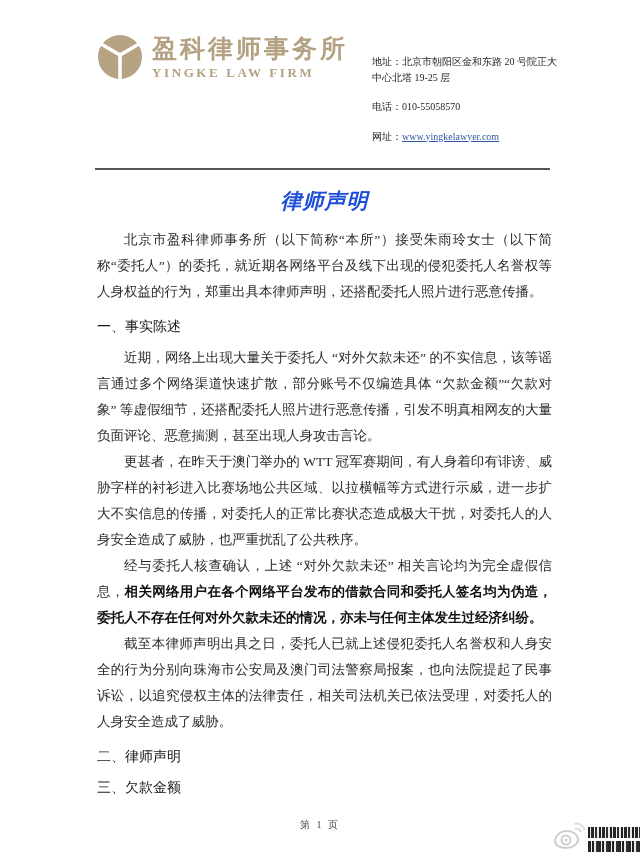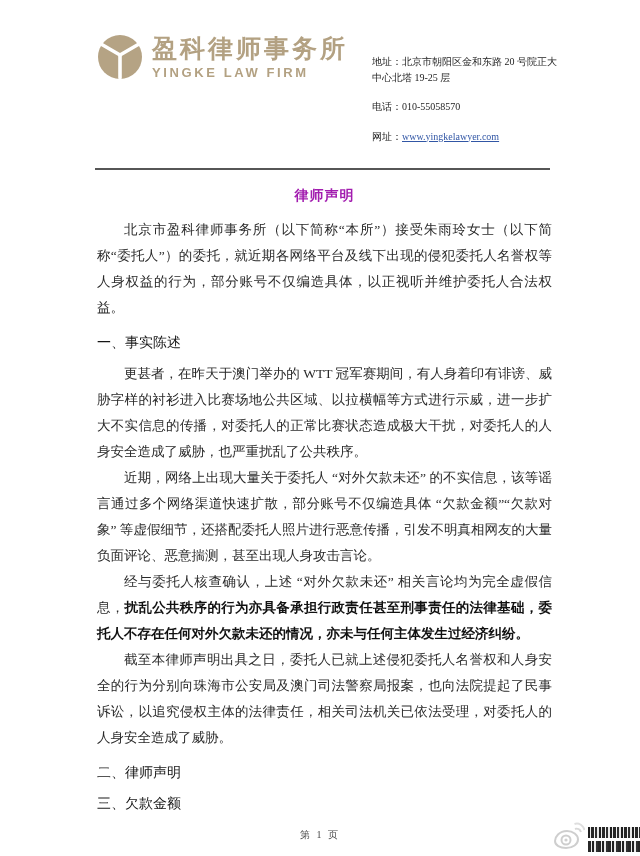--- a/index.html
+++ b/index.html
@@ -19,59 +19,59 @@
     padding:34px 62px 0 97px;
   }
   .logo-block{display:flex;align-items:center;gap:9px;}
   .logo-mark{width:46px;height:46px;flex:0 0 auto;}
   .logo-text{display:flex;flex-direction:column;line-height:1;}
   .logo-cn{
     font-family:"Liberation Sans","DejaVu Sans",sans-serif;
     font-weight:700;font-size:25px;letter-spacing:3px;color:#b3a182;
   }
   .logo-en{
-    font-family:Liberation Sans, sans-serif;
+    font-family:Liberation Serif, serif;
     font-weight:700;font-size:13px;letter-spacing:2.6px;color:#b3a182;margin-top:5px;
   }
   .contact{
     width:220px;font-size:10px;line-height:15.5px;color:#1e1e1e;
     padding-top:6px;
   }
   .contact-row{margin:14px;}
   .link{color:#3156a5;}
   .header-rule{
     margin:10px 0 0 95px;
     width:455px;height:0;
     border-bottom:2px solid #565656;
   }
   
   .doc{
     padding:0 88px 0 97px;
   }
   .doc-title{
     text-align:center;
-    font-size:14px;font-weight:700;color:#a21caf;
-    margin:17px 0 12px 0;letter-spacing:1px;
+    font-size:21px;font-weight:700;color:#1d4ed8;
+    margin:17px 0 12px 0;letter-spacing:1px;font-style:italic;
   }
   p.body{
     margin:0;
     font-size:13.5px;
     line-height:26px;
     text-align:justify;
     text-indent:2em;
     color:#2a2a2a;
   }
   p.body b{color:#111;}
   h2.sec{
     font-size:14px;font-weight:400;color:#161616;
     margin:13px 0 9px 0;
   }
   
   .page-num{
-    position:absolute;left:0;right:0;bottom:14px;
+    position:absolute;left:0;right:0;bottom:24px;
     text-align:center;font-size:10px;color:#4a4a4a;letter-spacing:2px;
   }
   
   .watermark{
     position:absolute;right:0;bottom:2px;
     display:flex;align-items:flex-end;gap:3px;
     opacity:.95;
   }
   .wm-noise{width:52px;height:27px;display:flex;flex-direction:column;gap:3px;}
   .wm-noise .row{
@@ -112,26 +112,26 @@
       <div class="contact-row">
         <span>网址：</span><a class="link" href="#">www.yingkelawyer.com</a>
       </div>
     </div>
   </div>
   <div class="header-rule"></div>
 
   <div class="doc">
     <div class="doc-title">律师声明</div>
 
-    <p class="body">北京市盈科律师事务所（以下简称“本所”）接受朱雨玲女士（以下简称“委托人”）的委托，就近期各网络平台及线下出现的侵犯委托人名誉权等人身权益的行为，部分账号不仅编造具体，以正视听并维护委托人合法权益。</p>
+    <p class="body">北京市盈科律师事务所（以下简称“本所”）接受朱雨玲女士（以下简称“委托人”）的委托，就近期各网络平台及线下出现的侵犯委托人名誉权等人身权益的行为，郑重出具本律师声明，还搭配委托人照片进行恶意传播。</p>
 
     <h2 class="sec">一、事实陈述</h2>
+    <p class="body">近期，网络上出现大量关于委托人 “对外欠款未还” 的不实信息，该等谣言通过多个网络渠道快速扩散，部分账号不仅编造具体 “欠款金额”“欠款对象” 等虚假细节，还搭配委托人照片进行恶意传播，引发不明真相网友的大量负面评论、恶意揣测，甚至出现人身攻击言论。</p>
     <p class="body">更甚者，在昨天于澳门举办的 WTT 冠军赛期间，有人身着印有诽谤、威胁字样的衬衫进入比赛场地公共区域、以拉横幅等方式进行示威，进一步扩大不实信息的传播，对委托人的正常比赛状态造成极大干扰，对委托人的人身安全造成了威胁，也严重扰乱了公共秩序。</p>
-    <p class="body">近期，网络上出现大量关于委托人 “对外欠款未还” 的不实信息，该等谣言通过多个网络渠道快速扩散，部分账号不仅编造具体 “欠款金额”“欠款对象” 等虚假细节，还搭配委托人照片进行恶意传播，引发不明真相网友的大量负面评论、恶意揣测，甚至出现人身攻击言论。</p>
-    <p class="body"><span>经与委托人核查确认，上述 “对外欠款未还” 相关言论均为完全虚假信息，</span><b>扰乱公共秩序的行为亦具备承担行政责任甚至刑事责任的法律基础，委托人不存在任何对外欠款未还的情况，亦未与任何主体发生过经济纠纷。</b></p>
+    <p class="body"><span>经与委托人核查确认，上述 “对外欠款未还” 相关言论均为完全虚假信息，</span><b>相关网络用户在各个网络平台发布的借款合同和委托人签名均为伪造，委托人不存在任何对外欠款未还的情况，亦未与任何主体发生过经济纠纷。</b></p>
     <p class="body">截至本律师声明出具之日，委托人已就上述侵犯委托人名誉权和人身安全的行为分别向珠海市公安局及澳门司法警察局报案，也向法院提起了民事诉讼，以追究侵权主体的法律责任，相关司法机关已依法受理，对委托人的人身安全造成了威胁。</p>
 
     <h2 class="sec">二、律师声明</h2>
 
     <h2 class="sec">三、欠款金额</h2>
   </div>
 
   <div class="page-num">第 1 页</div>
 
   <div class="watermark">

